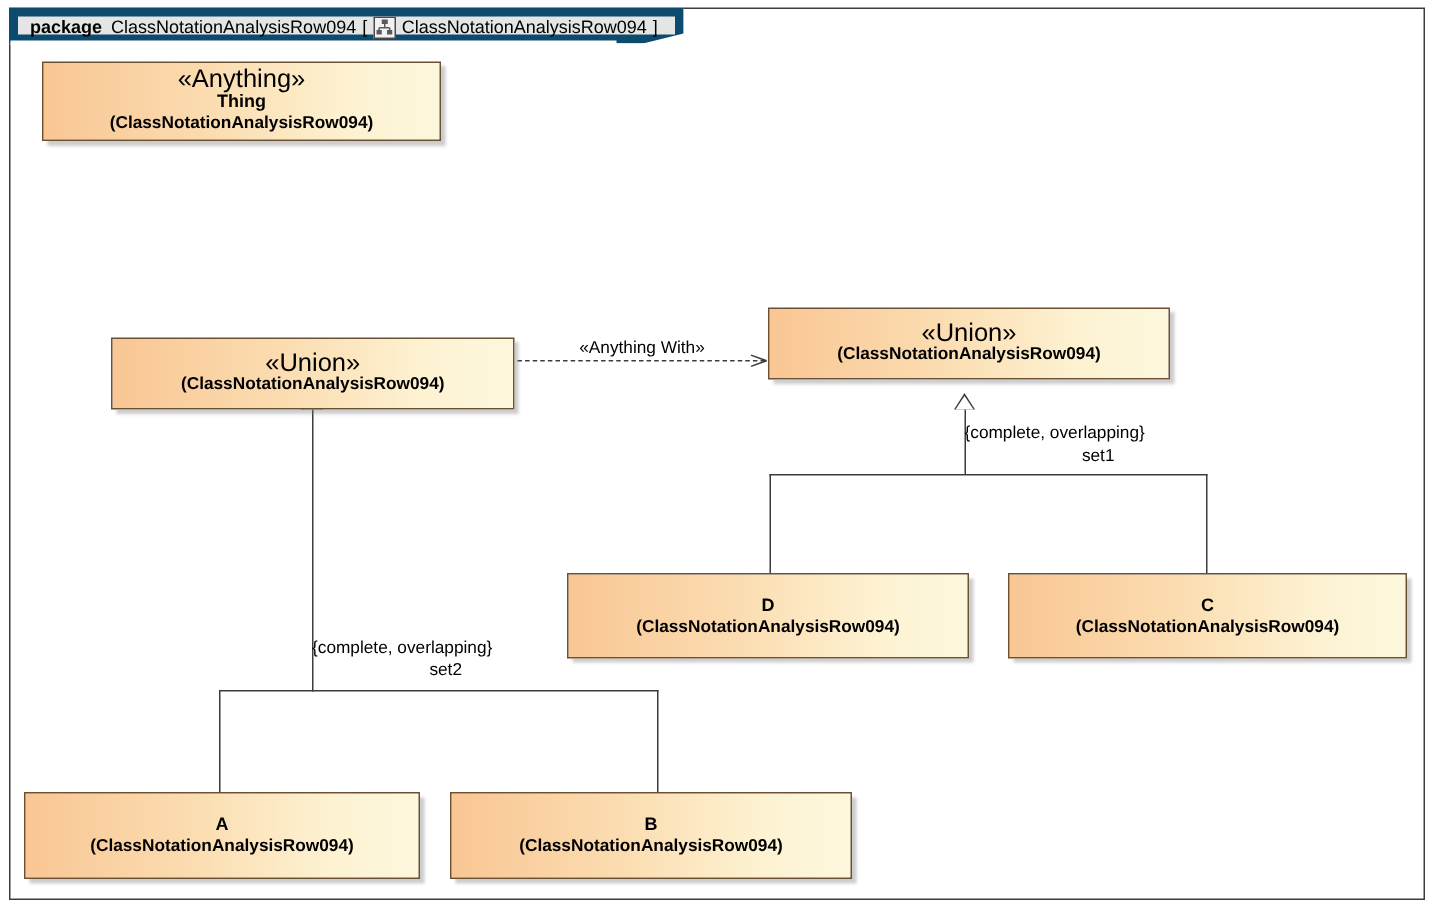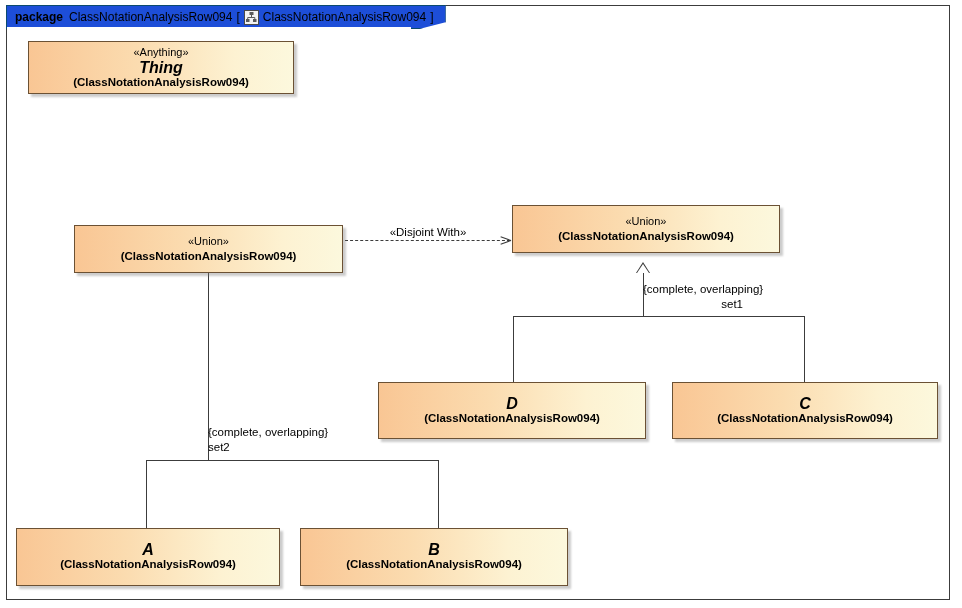--- a/index.html
+++ b/index.html
@@ -29,25 +29,25 @@
     box-sizing: border-box;
     border: 1px solid #3c3c3c;
     background: #ffffff;
   }
   #package-tab {
     position: absolute;
     left: 6px;
     top: 5px;
     height: 24px;
     box-sizing: border-box;
-    border: 1px solid #0c4a6e;
-    background: #1d4ed8;
+    border: 6px solid #0c4a6e;
+    background: #e5e5e5;
     padding: 0 7px 0 8px;
     display: flex;
-    align-items: center;
+    align-items: flex-start;
     white-space: nowrap;
     
     clip-path: polygon(0 0, 100% 0, 100% 72%, 94% 100%, 0 100%);
   }
   #package-tab-cover {
     position: absolute;
     left: 7px;
     top: 27px;
     width: 404px;
     height: 3px;
@@ -93,30 +93,29 @@
     box-shadow: 3px 3px 2px rgba(120, 120, 120, 0.38);
     display: flex;
     flex-direction: column;
     align-items: center;
     justify-content: center;
     text-align: center;
     color: #000000;
     overflow: hidden;
   }
   .cl-stereo {
-    font-size: 11px;
+    font-size: 17px;
     line-height: 15px;
     color: #000000;
   }
   .cl-name {
-    font-size: 16px;
+    font-size: 12px;
     font-weight: bold;
     line-height: 15px;
     color: #000000;
-    font-style: italic;
   }
   .cl-name.blank {
     visibility: hidden;
   }
   .cl-qual {
     font-size: 11.5px;
     line-height: 15px;
     color: #000000;
     font-weight: bold;
   }
@@ -216,21 +215,21 @@
     <span class="pkg-diagram-name">ClassNotationAnalysisRow094</span>
     <span class="pkg-bracket">]</span>
   </div>
   <div id="package-tab-cover"></div>
 
   <div class="conn-dash" style="left:345px; top:240px; width:165px;"></div>
   <div class="dep-arrow" style="left:500px; top:234px;">
     <i class="up"></i>
       <i class="dn"></i>
   </div>
-  <div class="conn-label" style="left:386px; top:225px; width:84px;">«Disjoint With»</div>
+  <div class="conn-label" style="left:386px; top:225px; width:84px;">«Anything With»</div>
 
   <div class="conn-v" style="left:643px; top:272px; height:44px;"></div>
   <div class="conn-h" style="left:513px; top:316px; width:292px;"></div>
   <div class="conn-v" style="left:513px; top:316px; height:66px;"></div>
   <div class="conn-v" style="left:804px; top:316px; height:66px;"></div>
   <div class="gen-arrow-wrap" style="left:636px; top:262px;">
     <span class="gen-tri-outer"></span>
       <span class="gen-tri-inner"></span>
   </div>
   <div class="gs-label" style="left:643px; top:282px; width:230px; text-align:left;">{complete, overlapping}</div>
@@ -238,21 +237,21 @@
 
   <div class="conn-v" style="left:208px; top:272px; height:189px;"></div>
   <div class="conn-h" style="left:146px; top:460px; width:293px;"></div>
   <div class="conn-v" style="left:146px; top:460px; height:68px;"></div>
   <div class="conn-v" style="left:438px; top:460px; height:68px;"></div>
   <div class="gen-arrow-wrap" style="left:201px; top:262px;">
     <span class="gen-tri-outer"></span>
       <span class="gen-tri-inner"></span>
   </div>
   <div class="gs-label" style="left:208px; top:425px; width:230px; text-align:left;">{complete, overlapping}</div>
-  <div class="gs-label" style="left:208px; top:440px; width:100px; text-align:left;">set2</div>
+  <div class="gs-label" style="left:208px; top:440px; width:100px; text-align:right;">set2</div>
 
   <div class="uml-class" style="left:28px; top:41px; width:266px; height:53px;">
     <div class="cl-stereo">«Anything»</div>
     <div class="cl-name">Thing</div>
     <div class="cl-qual">(ClassNotationAnalysisRow094)</div>
   </div>
 
   <div class="uml-class" style="left:74px; top:225px; width:269px; height:48px;">
     <div class="cl-stereo">«Union»</div>
     <div class="cl-name blank"></div>

